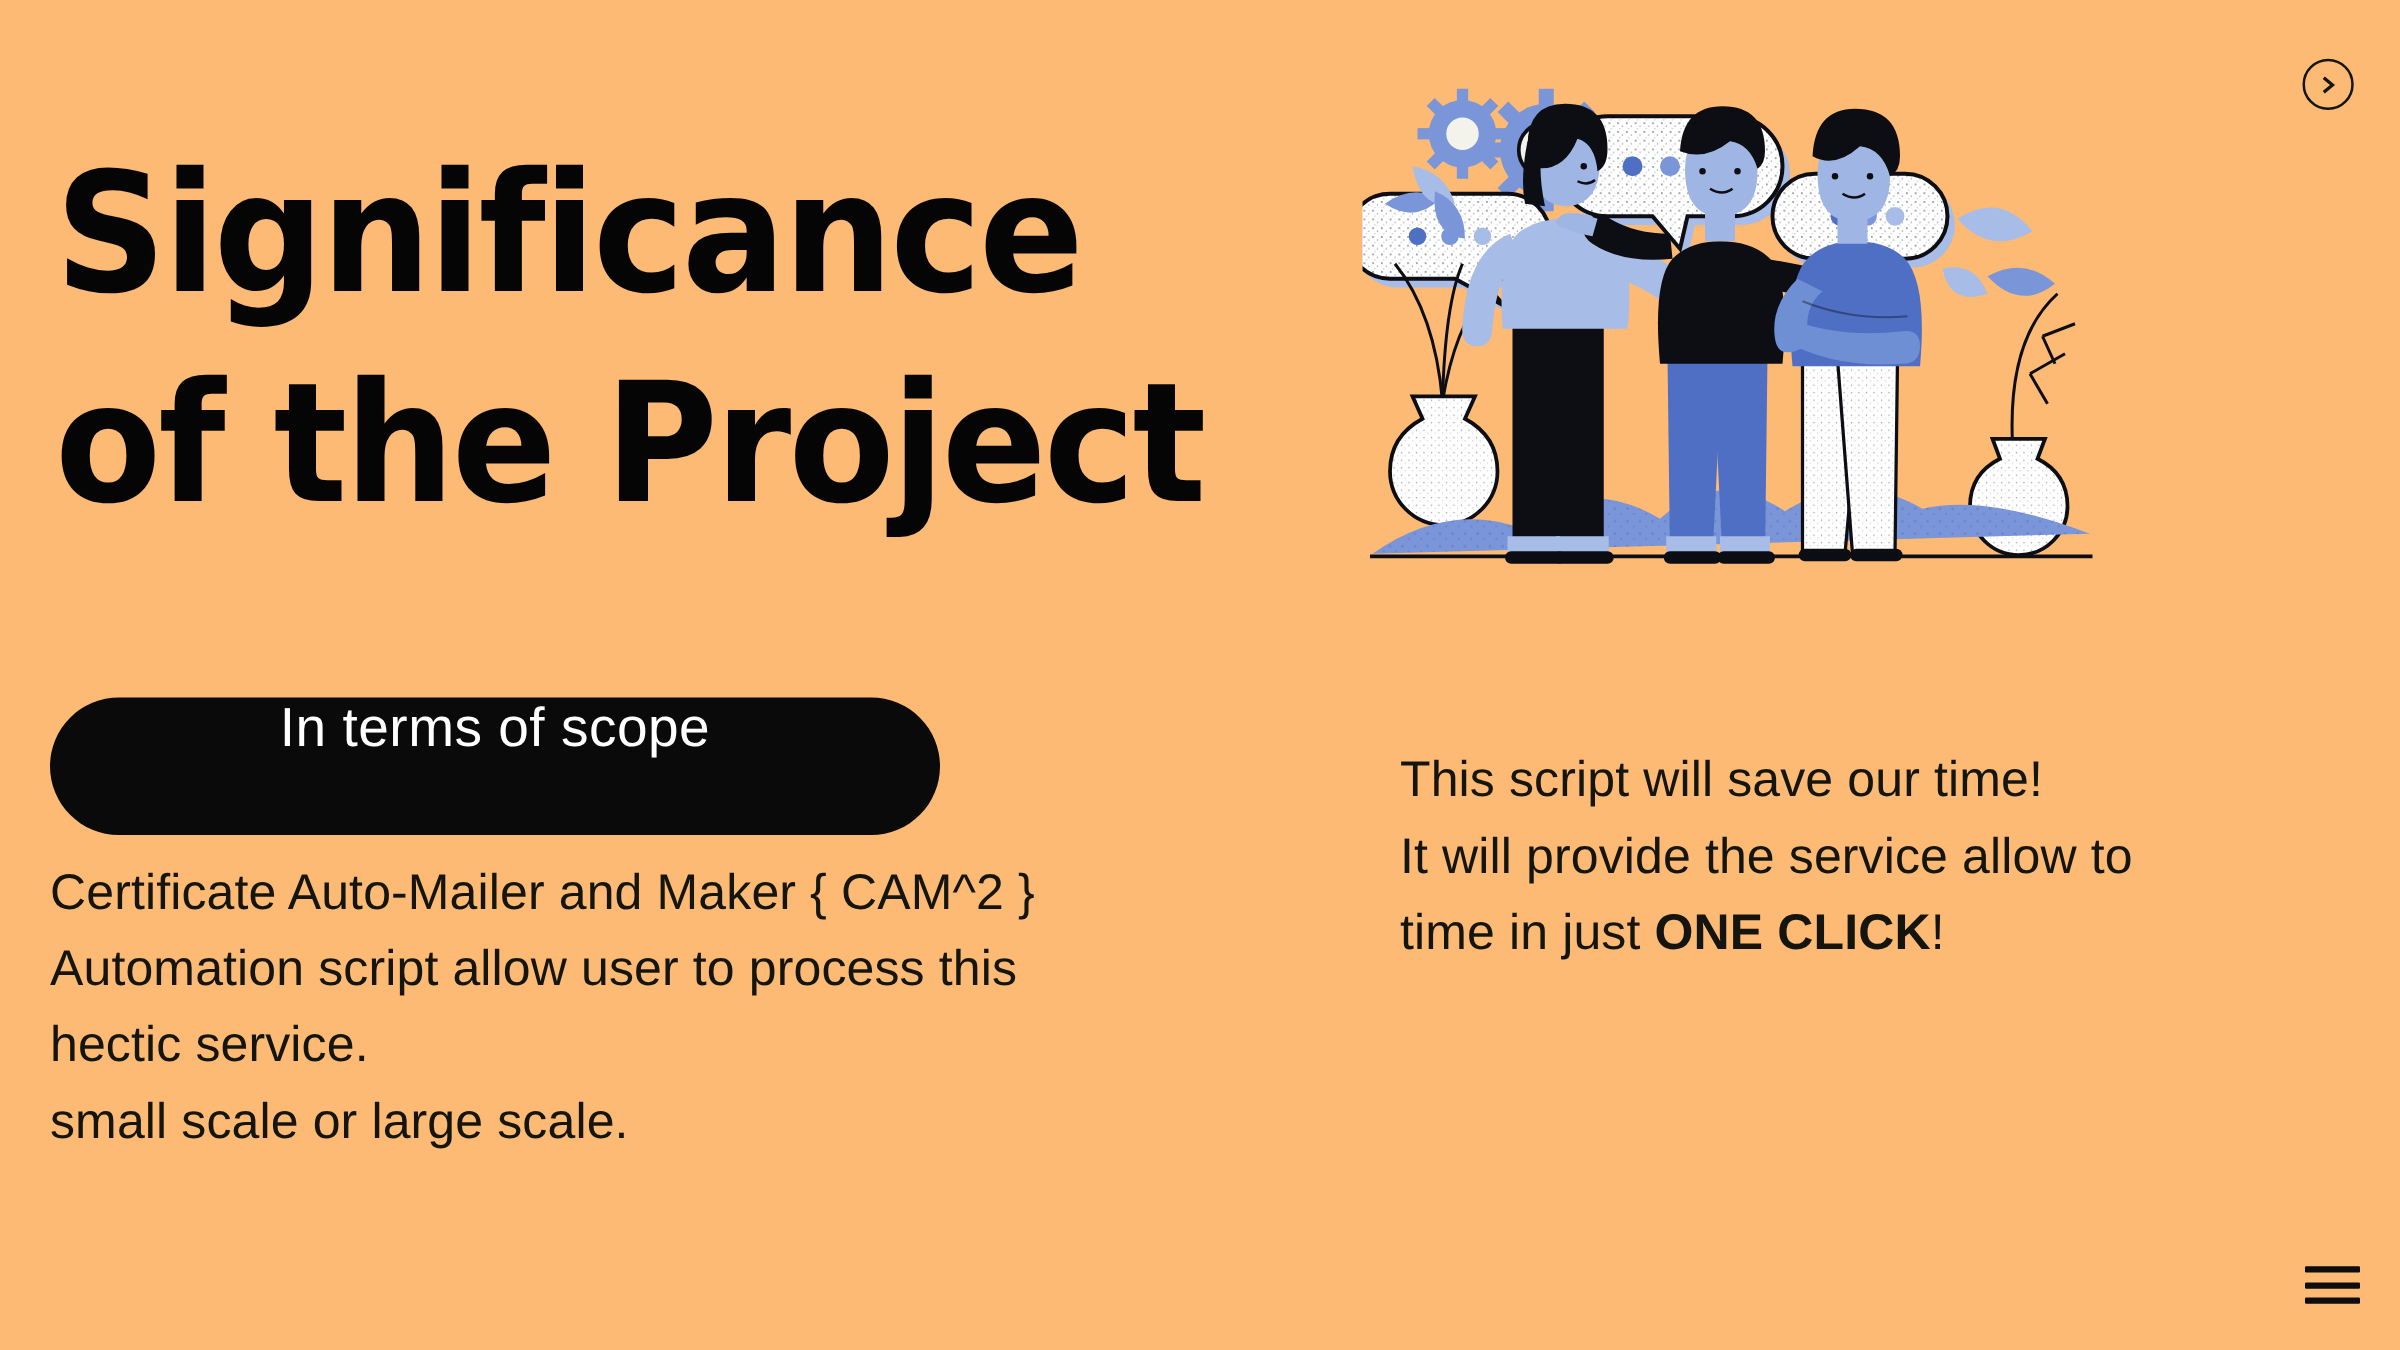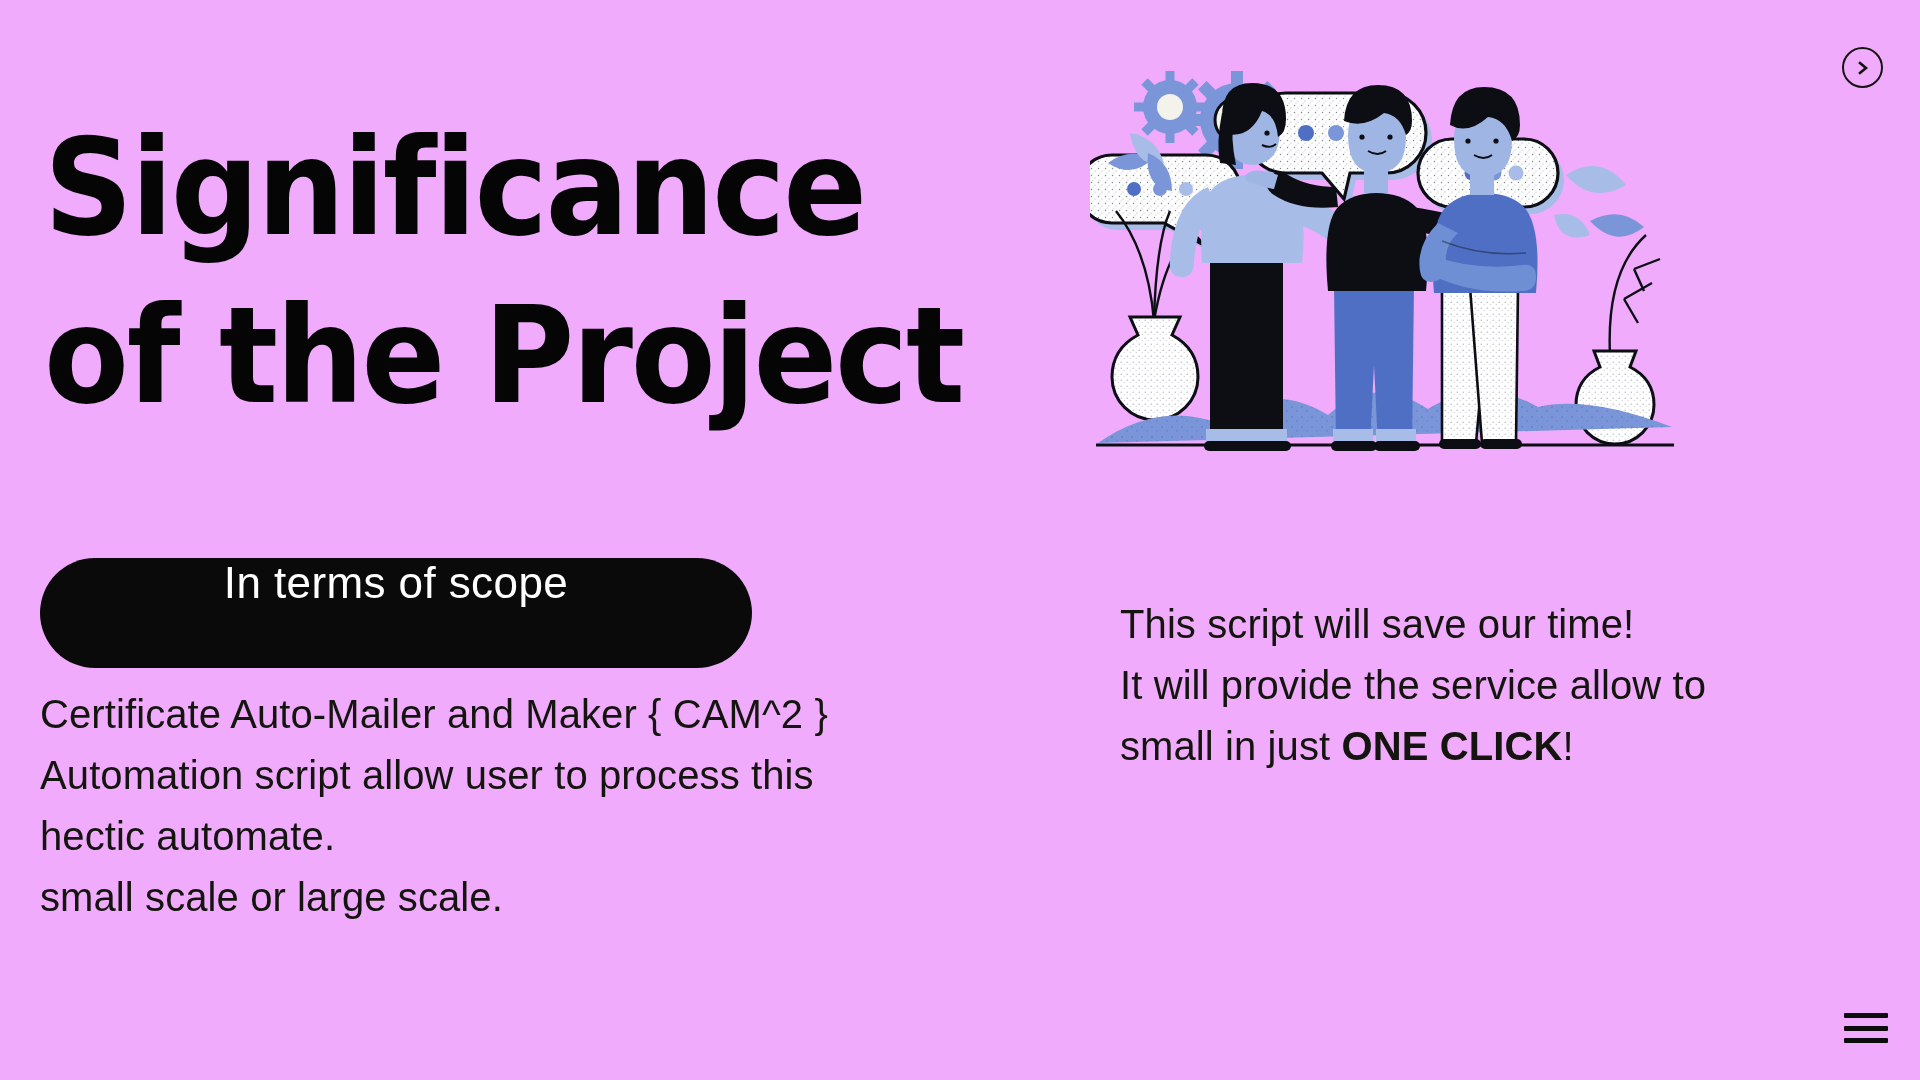--- a/index.html
+++ b/index.html
@@ -13,21 +13,21 @@
   body {
     background: #f3f3ec;
     font-family: "Liberation Sans", sans-serif;
     color: #111111;
     position: relative;
   }
 
   .slide {
     position: absolute;
     inset: 0;
-    background: #f0abfc;
+    background: #fdba74;
   }
 
   
   .title-block {
     position: absolute;
     left: 44px;
     top: 104px;
     width: 1010px;
   }
   .title-line {
@@ -322,30 +322,30 @@
     </svg>
   </div>
 
   <div class="col-left">
     <div class="pill pill-left">
       <span>In terms of scope</span>
     </div>
     <div class="body-text">
       <div>Certificate Auto-Mailer and Maker { CAM^2 }</div>
       <div>Automation script allow user to process this</div>
-      <div>hectic automate.</div>
+      <div>hectic service.</div>
       <div>small scale or large scale.</div>
     </div>
   </div>
 
   <div class="col-right">
     <div class="body-text">
       <div>This script will save our time!</div>
       <div>It will provide the service allow to</div>
-      <div><span>small in just </span><b>ONE CLICK</b><span>!</span></div>
+      <div><span>time in just </span><b>ONE CLICK</b><span>!</span></div>
     </div>
   </div>
 
   <div class="next-btn">
     <span>
       <svg width="14" height="16" viewBox="0 0 14 16">
         <path d="M4 3 L10 8 L4 13" stroke="#15150f" stroke-width="2.6" fill="none" stroke-linecap="square"></path>
       </svg>
     </span>
   </div>

